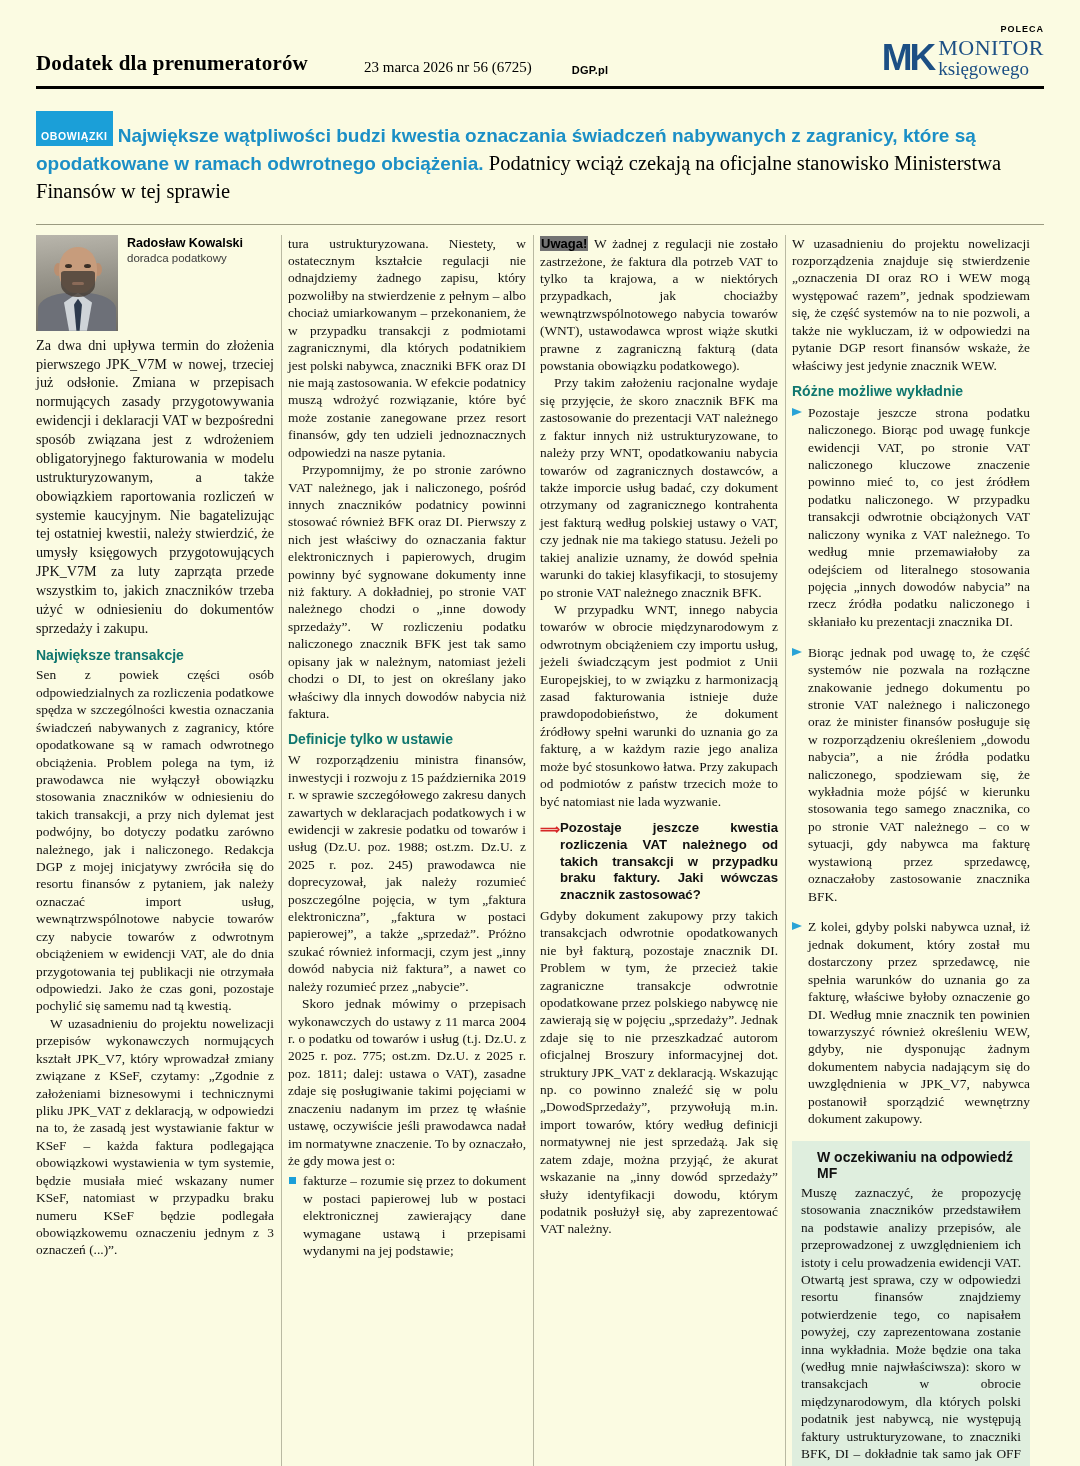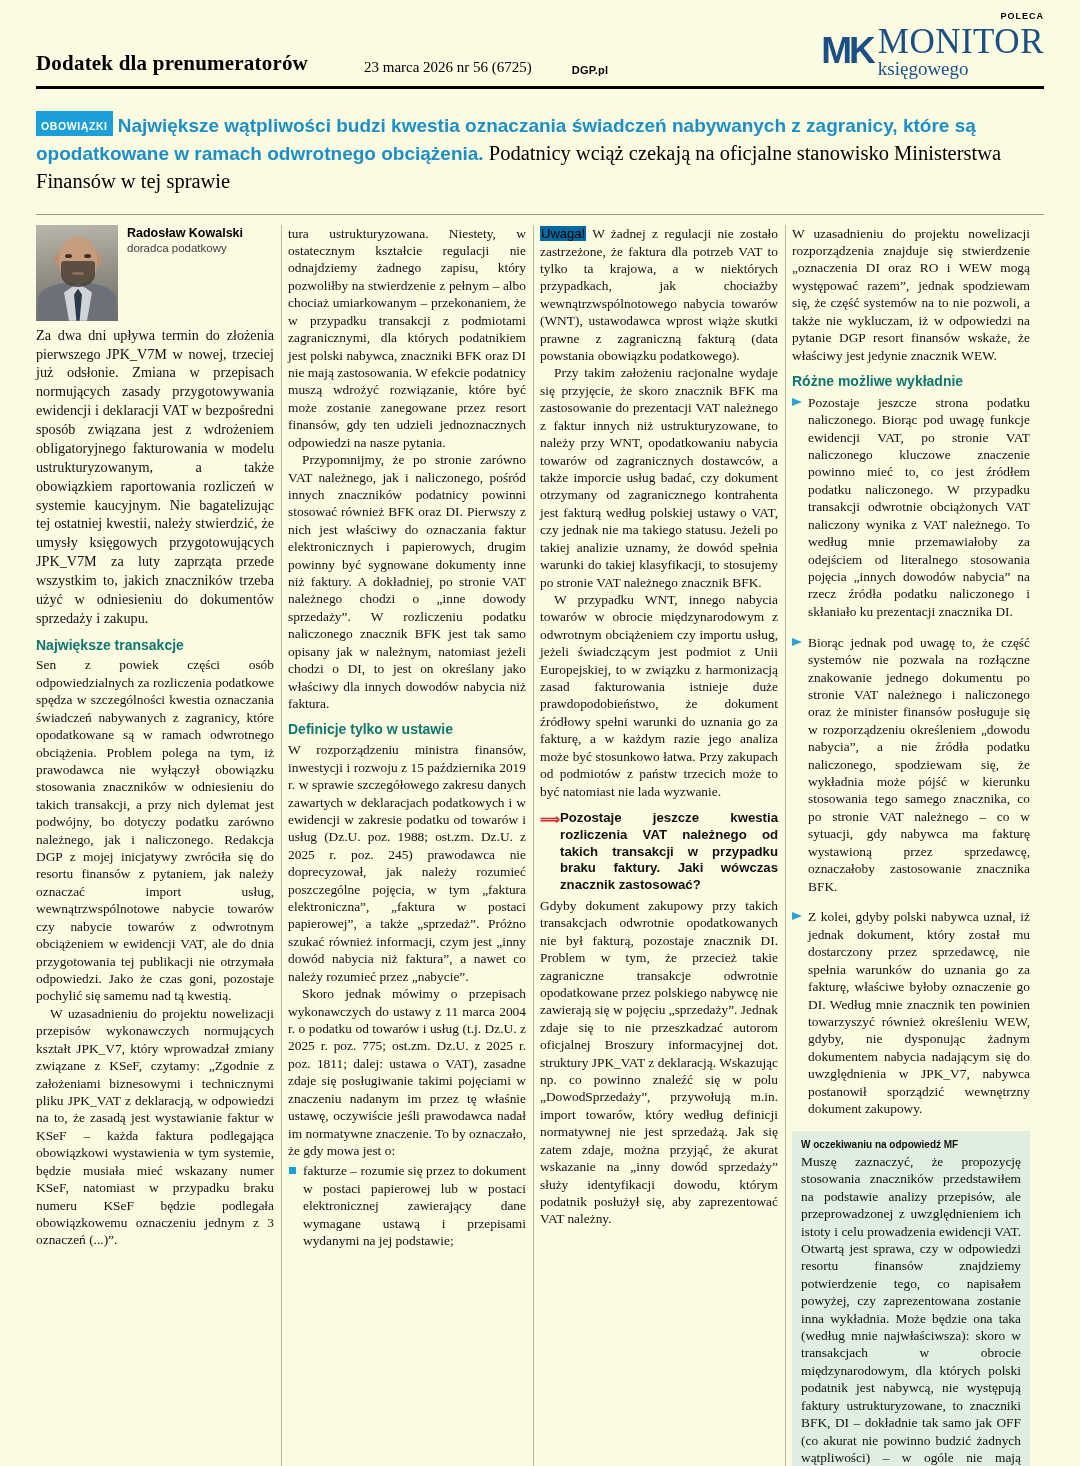--- a/index.html
+++ b/index.html
@@ -78,21 +78,21 @@
   .mk-row{display:flex;align-items:center;}
   .mk-mark{
     font-family:"Liberation Sans", sans-serif;
     font-weight:bold;font-size:37px;line-height:.85;
     color:#1c4f84;letter-spacing:-3px;
     margin-right:5px;
   }
   .mk-words{line-height:1;}
   .mk-monitor{
     font-family:"Liberation Serif", serif;
-    font-size:35px;color:#1c4f84;letter-spacing:.5px;
+    font-size:22px;color:#1c4f84;letter-spacing:.5px;
   }
   .mk-ksieg{
     font-family:"Liberation Serif", serif;
     font-size:19px;color:#1c4f84;
   }
 
   .rule-top{
     margin:10px 36px 0 36px;
     height:3px;background:#000;
   }
@@ -110,21 +110,21 @@
     font-family:"Liberation Serif", serif;
     font-size:20.5px;line-height:1.36;
     color:#000;
   }
   .badge{
     display:inline-block;
     background:#1b9fd8;color:#fff;
     font-family:"Liberation Sans", sans-serif;
     font-weight:bold;font-size:10.5px;
     letter-spacing:.6px;
-    padding:8px 5px 3px 5px;
+    padding:18px 5px 3px 5px;
     vertical-align:2px;
     margin-right:5px;
   }
   .lead .lead-hi{
     color:#1b8fc6;font-weight:bold;
     font-family:"Liberation Sans", sans-serif;
     font-size:19px;
   }
 
   .rule-lead{
@@ -208,23 +208,23 @@
     font-size:14.2px;line-height:1.33;text-align:justify;
     margin-top:5px;
   }
 
   .subhead{
     font-family:"Liberation Sans", sans-serif;
     font-size:14px;font-weight:bold;color:#0f766e;
     margin:9px 0 3px 0;line-height:1.2;
   }
   .hi-label{
-    color:#000;background:#0369a1;
-    font-family:"Liberation Sans", sans-serif;
-    font-weight:normal;font-size:13px;
+    color:#000;background:#737373;
+    font-family:"Liberation Sans", sans-serif;
+    font-weight:bold;font-size:13px;
     padding:0 1px;
   }
   .bold-note{
     font-family:"Liberation Sans", sans-serif;
     font-size:13px;font-weight:bold;line-height:1.27;
     text-align:justify;margin:8px 0 0 0;color:#111;
   }
 
   ul.sq{
     list-style:none;margin:3px 0 0 0;padding:0;
@@ -265,21 +265,21 @@
     border-left:10px solid #2aa3d6;
   }
 
   .green-box{
     background:#dfeede;
     padding:8px 9px 10px 9px;
     margin-top:10px;
   }
   .green-box .gb-title{
     font-family:"Liberation Sans", sans-serif;
-    font-size:10px;font-weight:bold;margin:0 0 3px 0;
+    font-size:14px;font-weight:bold;margin:0 0 3px 16px;
   }
   .green-box p{
     font-family:"Liberation Serif", serif;
     font-size:13.4px;line-height:1.30;text-align:justify;margin:0;
   }
   .clearfix:after{content:"";display:block;clear:both;}
 </style>
 </head>
 <body>
 

